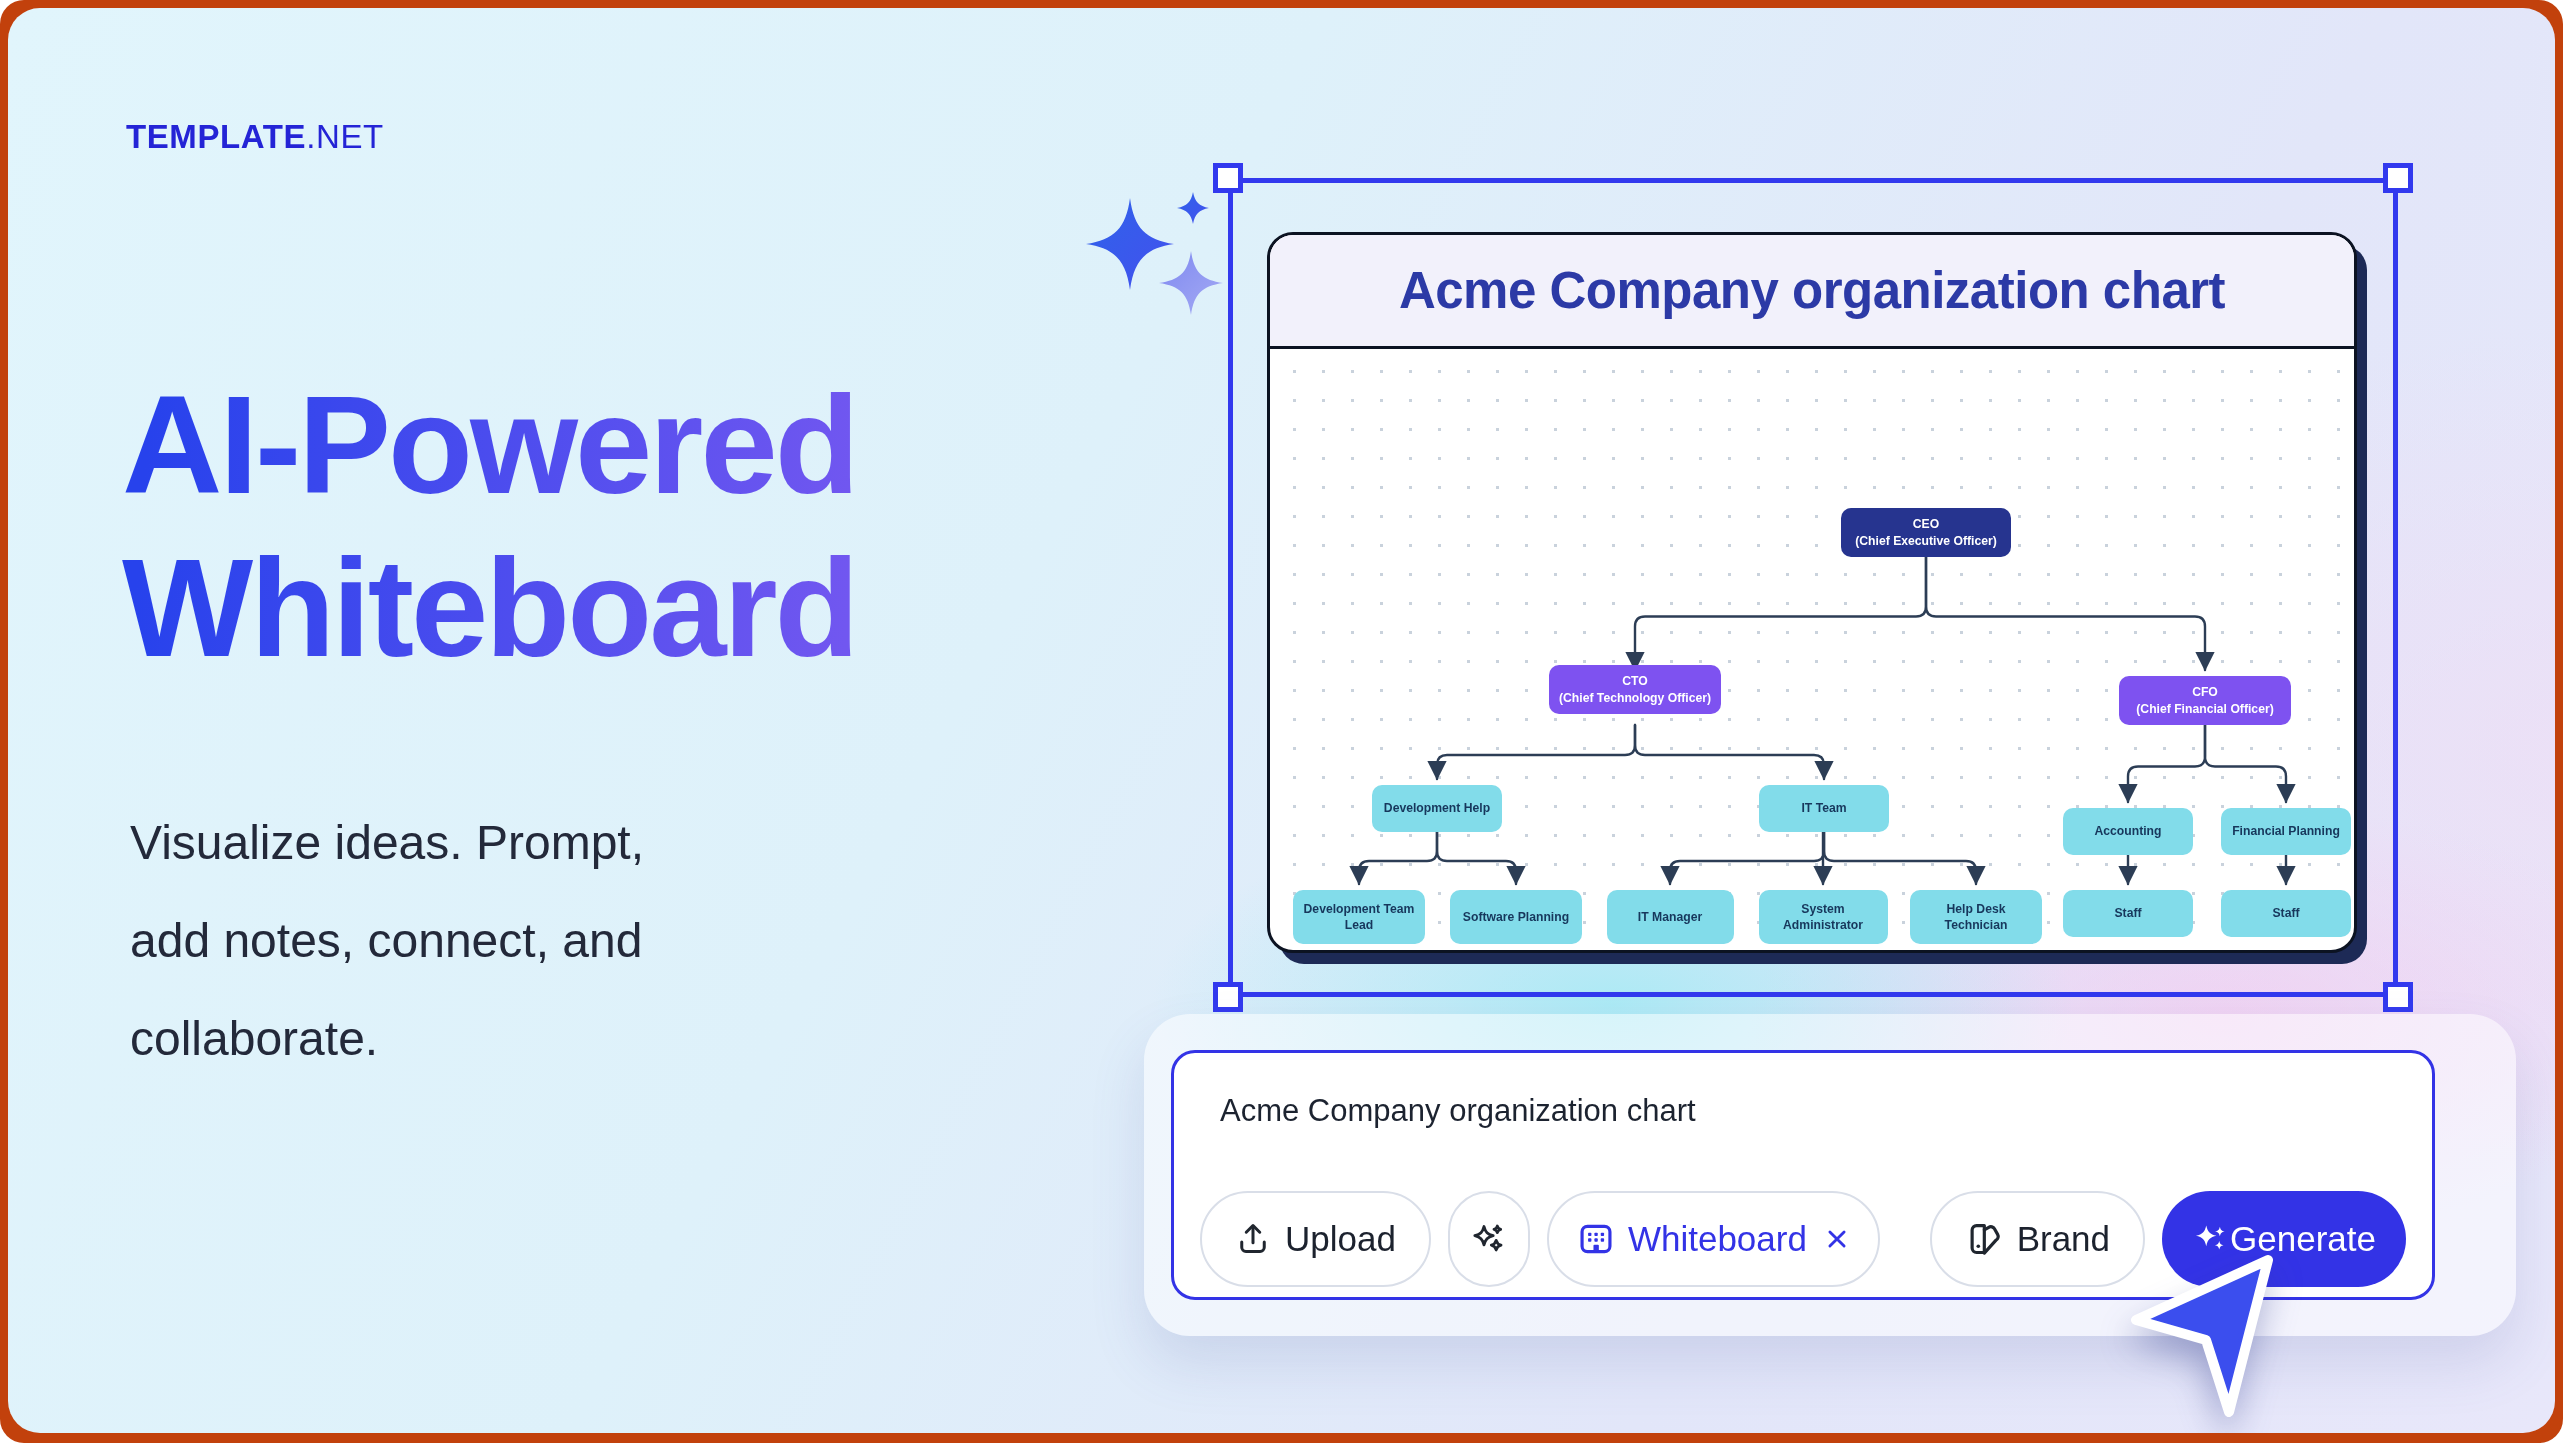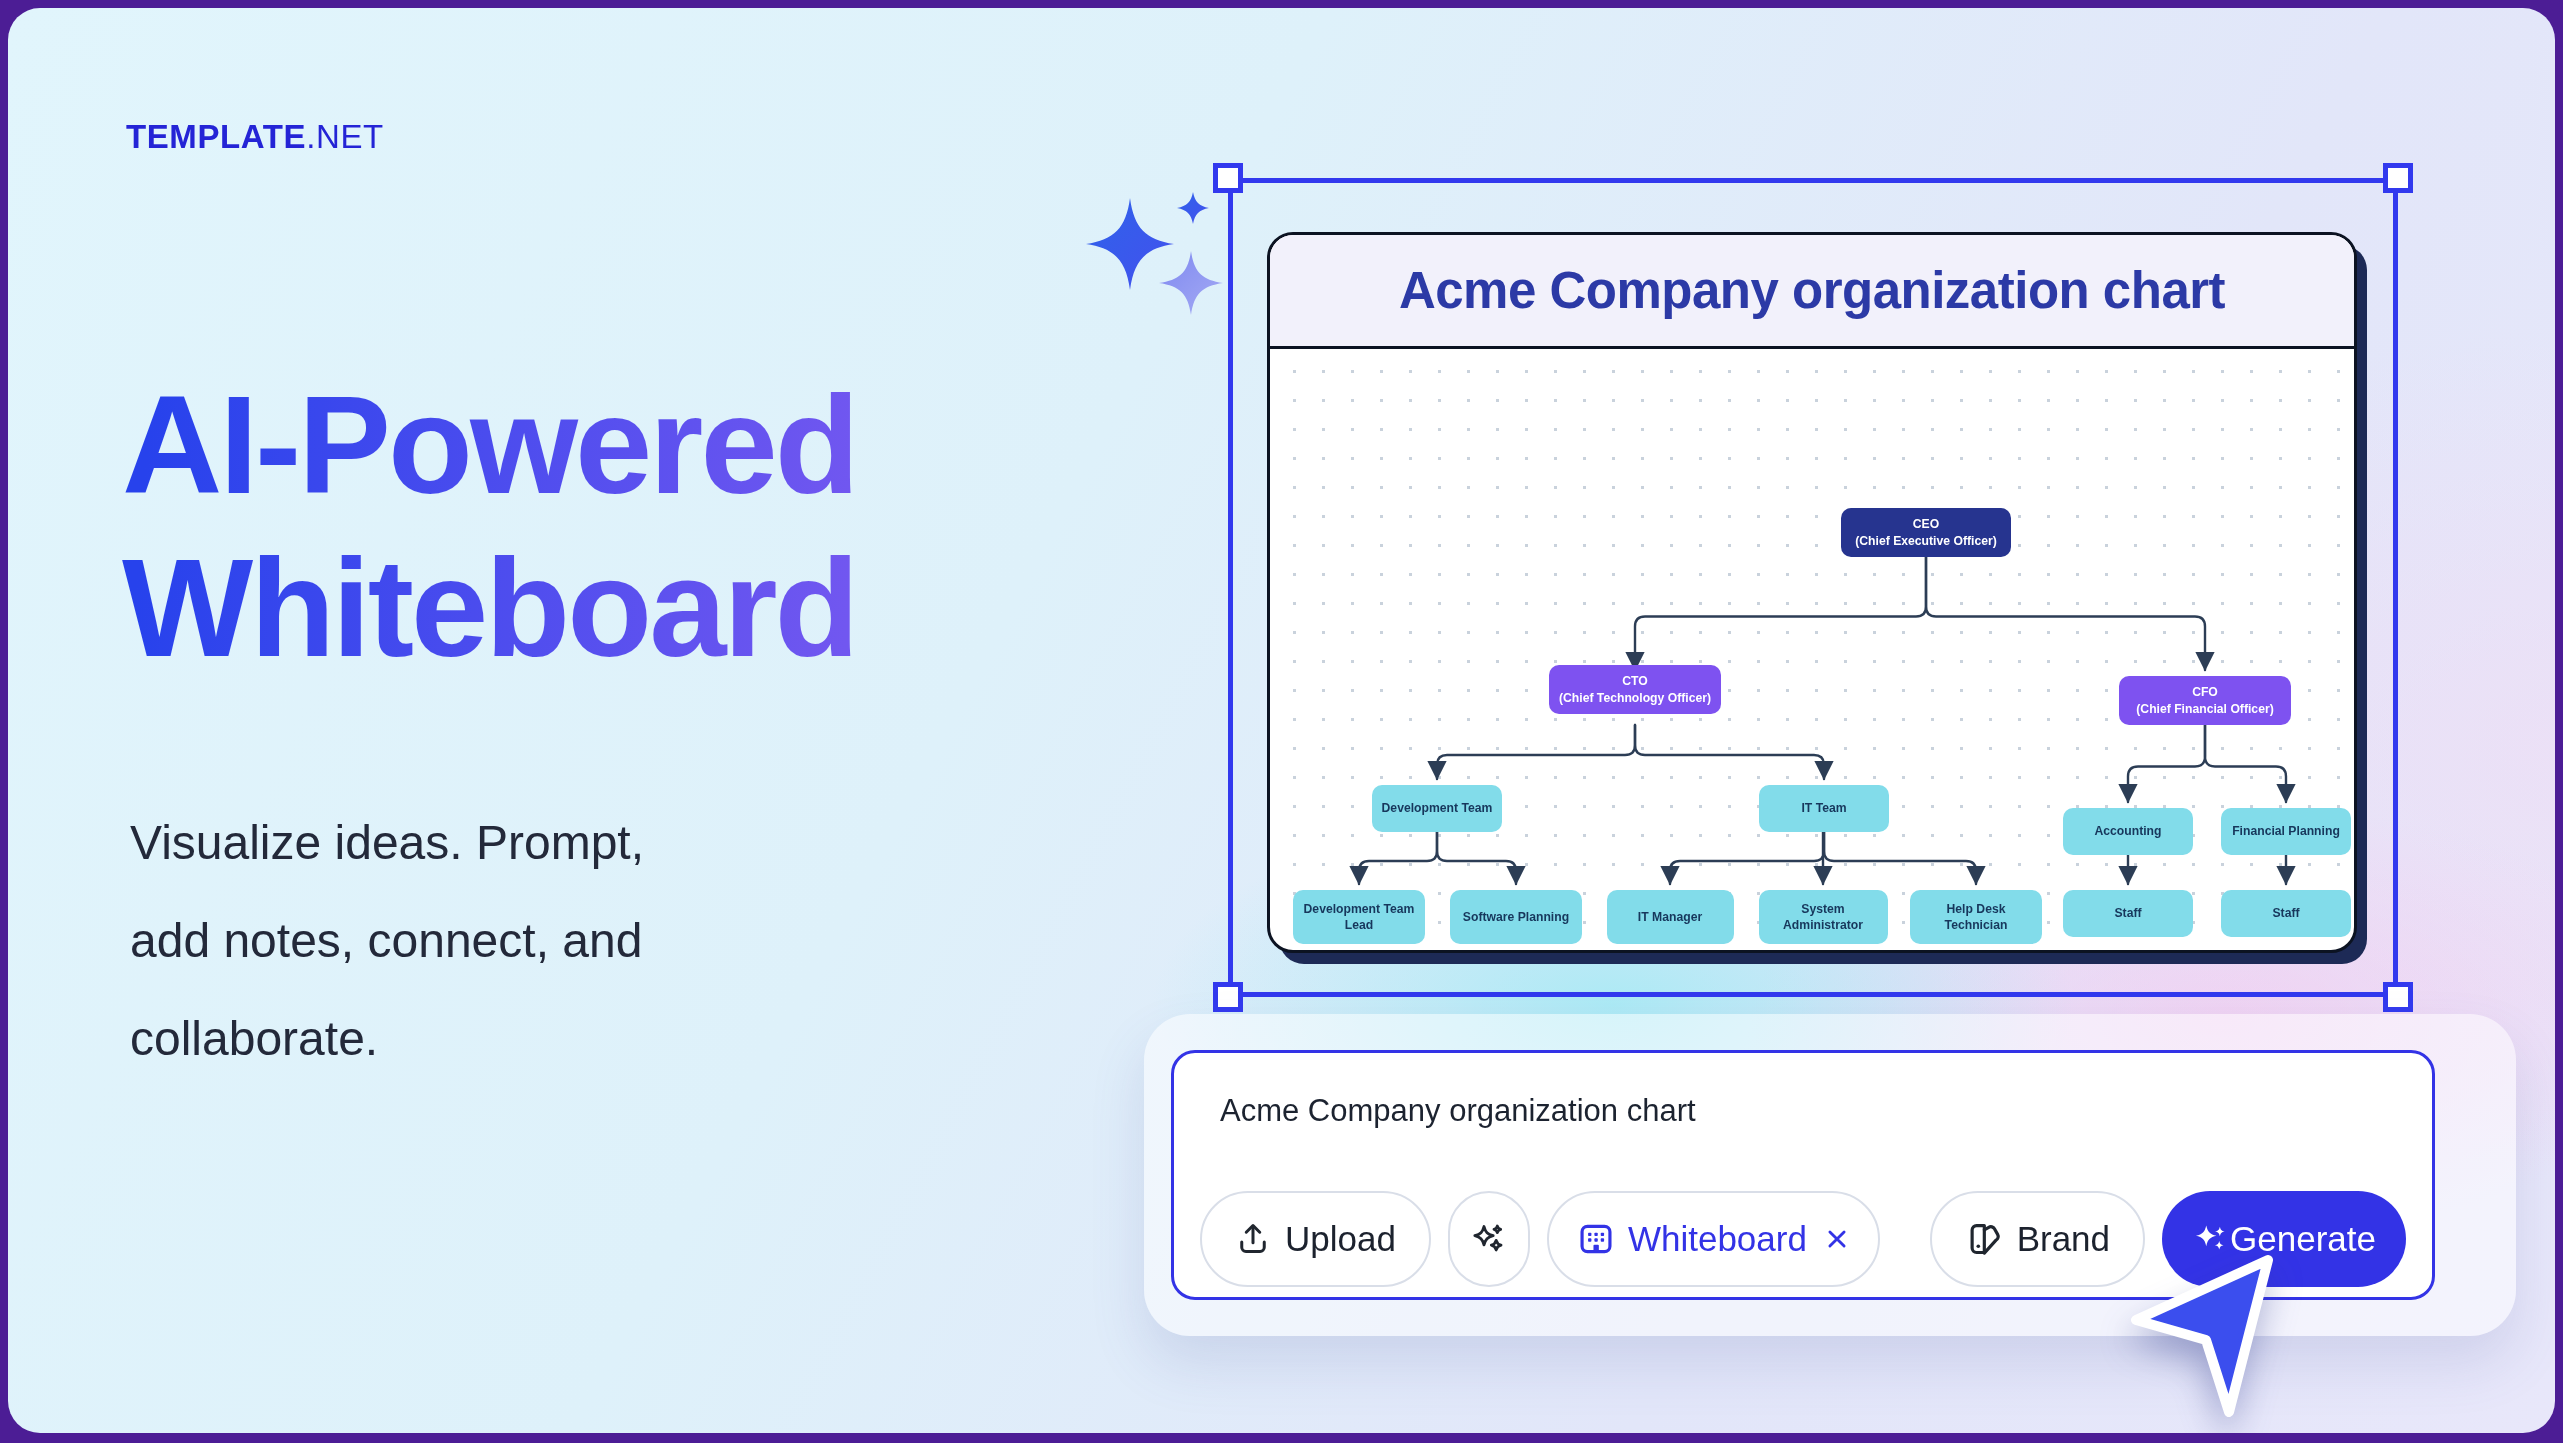--- a/index.html
+++ b/index.html
@@ -1,18 +1,18 @@
 <!DOCTYPE html>
 <html style="--accent: #3333e6; --selection: #3239ee; --logo: #2424d6; --heading-gradient-start: #2742ec; --heading-gradient-end: #7157f0; --whiteboard-title: #2c3aa6; --node-top: #26348f; --node-executive: #7e52f0; --node-team: #82dcea; --connector: #2c3d55;"><head>
 <meta charset="utf-8">
 <style>
   * { margin:0; padding:0; box-sizing:border-box; }
   html,body { width:2563px; height:1443px; background:#ffffff; overflow:hidden;
     font-family:"Liberation Sans","DejaVu Sans",sans-serif; }
-  .page { position:relative; width:2563px; height:1443px; background:#4c1d95; }
+  .page { position:relative; width:2563px; height:1443px; background:#c2410c;border-radius:24px; }
   .canvas { position:absolute; left:8px; top:8px; width:2547px; height:1425px;
     border-radius:32px; overflow:hidden;
     background:
       radial-gradient(640px 280px at 63% 70%, rgba(140,234,242,.62), rgba(140,234,242,0) 72%),
       radial-gradient(660px 300px at 87% 71%, rgba(246,198,238,.60), rgba(246,198,238,0) 72%),
       radial-gradient(900px 600px at 101% 52%, rgba(243,216,242,.45), rgba(243,216,242,0) 70%),
       linear-gradient(118deg,#e1f5fc 0%,#def1fa 40%,#e2e6f9 72%,#e8e7fa 100%);
   }
 
   
@@ -160,21 +160,21 @@
           </div>
           <div class="org-node executive" style="left: 279px; top: 316px; width: 172px; height: 49px;">
             <span class="org-label">CTO</span>
             <span class="org-sublabel">(Chief Technology Officer)</span>
           </div>
           <div class="org-node executive" style="left: 849px; top: 327px; width: 172px; height: 49px;">
             <span class="org-label">CFO</span>
             <span class="org-sublabel">(Chief Financial Officer)</span>
           </div>
           <div class="org-node team" style="left: 102px; top: 436px; width: 130px; height: 47px;">
-            <span class="org-label">Development Team</span>
+            <span class="org-label">Development Help</span>
           </div>
           <div class="org-node team" style="left: 489px; top: 436px; width: 130px; height: 47px;">
             <span class="org-label">IT Team</span>
           </div>
           <div class="org-node team" style="left: 793px; top: 459px; width: 130px; height: 47px;">
             <span class="org-label">Accounting</span>
           </div>
           <div class="org-node team" style="left: 951px; top: 459px; width: 130px; height: 47px;">
             <span class="org-label">Financial Planning</span>
           </div>

